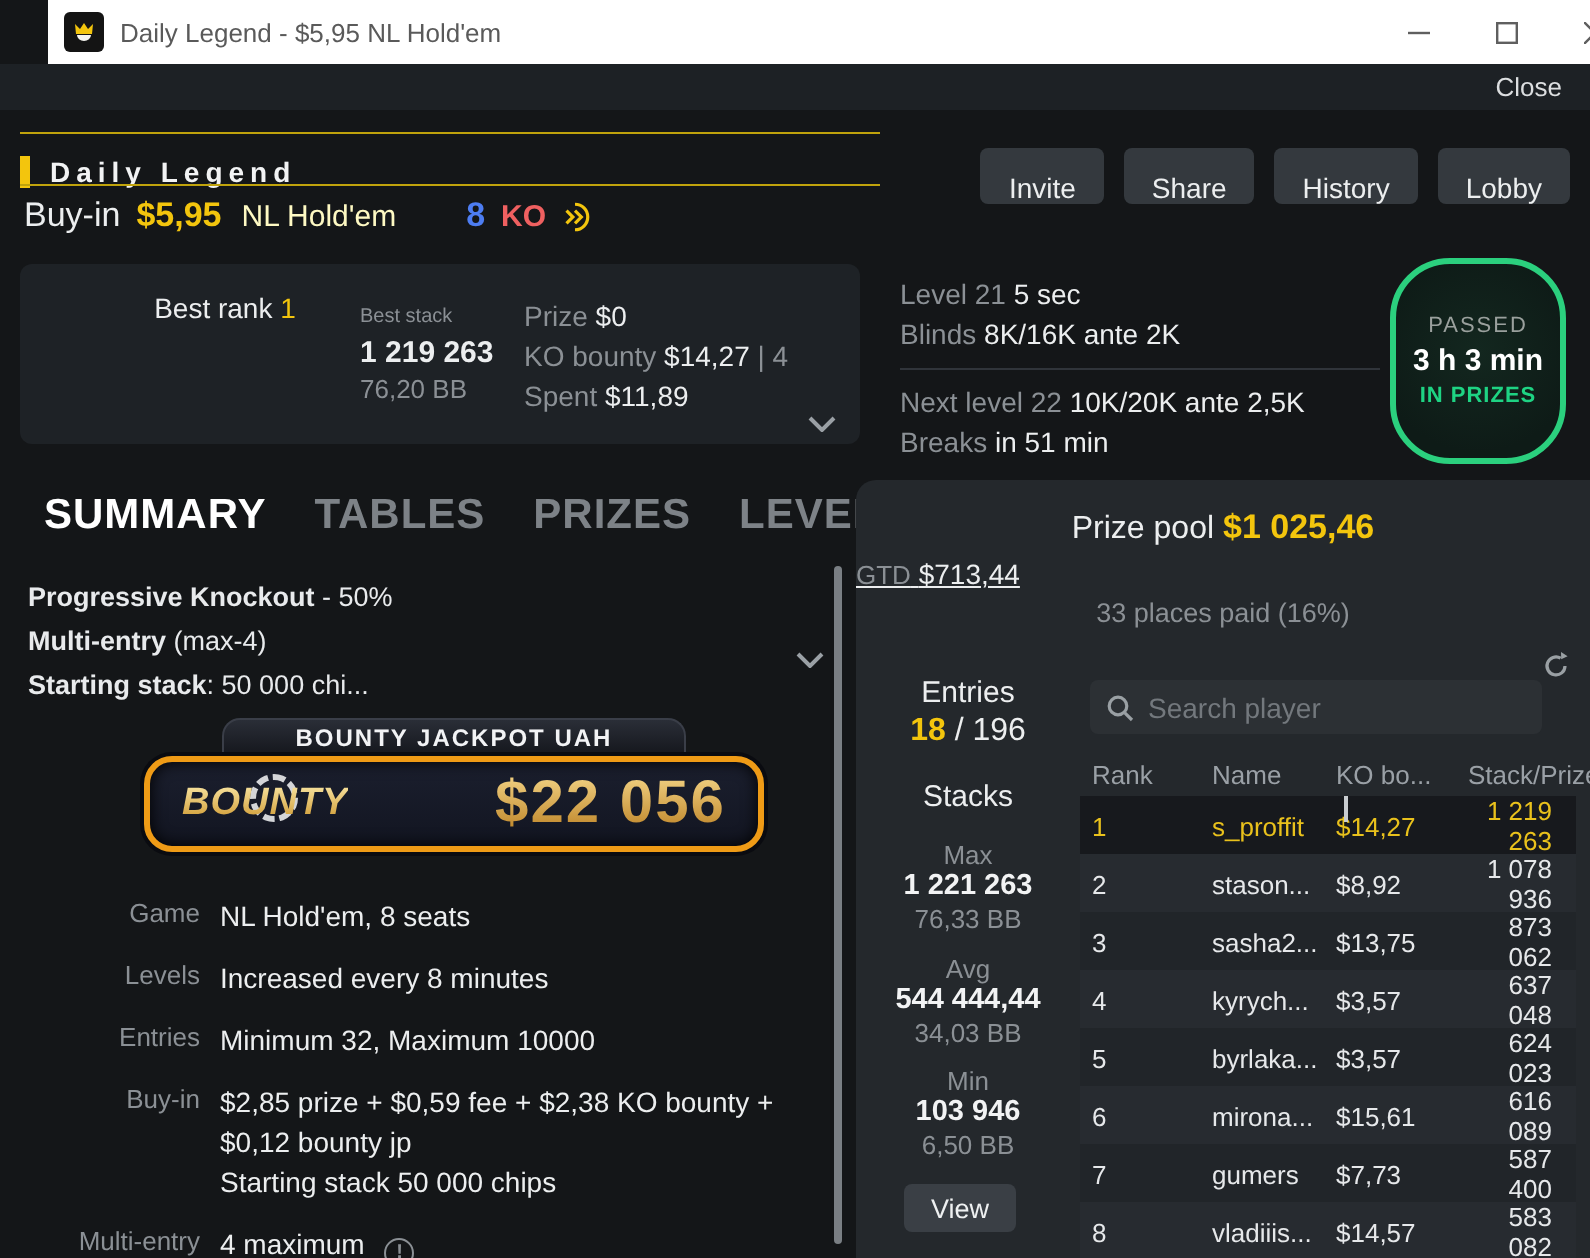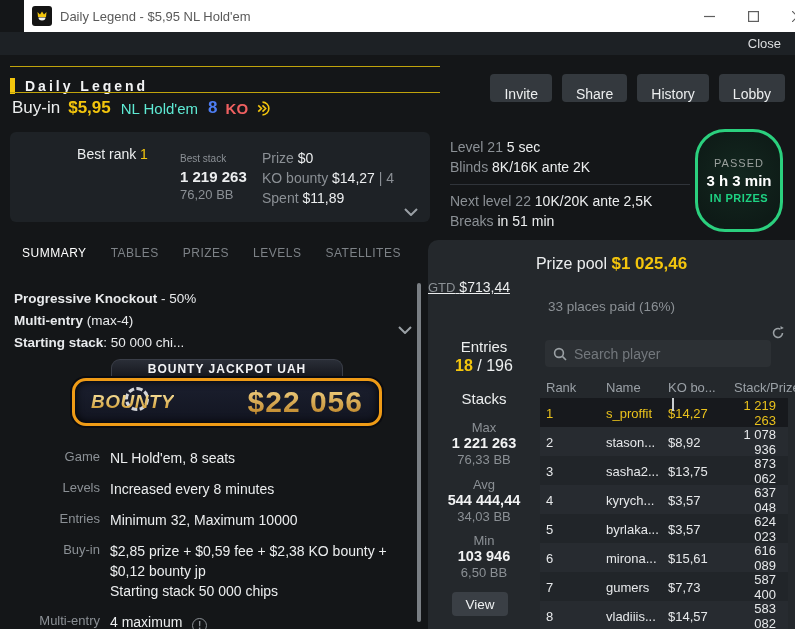--- a/index.html
+++ b/index.html
@@ -24,21 +24,21 @@
 
   
   .hairline { position:absolute; left:10px; width:430px; height:1px; background:#c0a30c; }
   .hl-top { top:66px; } .hl-bottom { top:92px; }
   .lobby-title-row { position:absolute; left:10px; top:78px; display:flex; align-items:center; }
   .title-bar-accent { width:5px; height:16px; background:#f3c50d; margin-right:10px; }
   .lobby-title { font-size:14px; font-weight:bold; letter-spacing:3px; color:#f2f3f4; }
   .buyin-row { position:absolute; left:12px; top:98px; display:flex; align-items:center; font-size:17px; }
   .buyin-label { color:#eceeef; margin-right:8px; }
   .buyin-value { color:#f3c50d; font-weight:bold; margin-right:10px; }
-  .buyin-game { color:#5eead4; font-size:15px; margin-right:10px; }
+  .buyin-game { color:#fef9c3; font-size:15px; margin-right:35px; }
   .buyin-seats { color:#4d7df2; font-weight:bold; margin-right:8px; }
   .buyin-ko { color:#ef6060; font-weight:bold; font-size:15px; margin-right:6px; }
   .hd-buttons { position:absolute; top:74px; right:10px; display:flex; gap:10px; }
   .hd-btn { background:#34393e; border:none; color:#eceeef; font-size:14px; height:28px;
     padding:12px 14px; border-radius:4px; font-family:inherit; }
 
   
   .stats-panel { position:absolute; left:10px; top:132px; width:420px; height:90px;
     background:#1e2226; border-radius:6px; }
   .sp-col1 { position:absolute; left:40px; top:14px; width:125px; text-align:center; }
@@ -61,21 +61,21 @@
   .badge { position:absolute; left:695px; top:129px; width:88px; height:103px;
     border:3px solid #2bd07e; border-radius:30px;
     background:radial-gradient(circle at 50% 45%, #13271f 0%, #0e1b17 75%);
     display:flex; flex-direction:column; align-items:center; justify-content:center; }
   .badge-l1 { color:#9aa09d; font-size:11px; letter-spacing:1px; }
   .badge-l2 { color:#ffffff; font-size:15px; font-weight:bold; margin:3px 0; }
   .badge-l3 { color:#1ed383; font-size:11px; font-weight:bold; letter-spacing:0.5px; }
 
   
   .tabs { position:absolute; left:22px; top:246px; display:flex; gap:24px; }
-  .tab { font-size:12px; font-weight:normal; letter-spacing:0.5px; color:#7d8287; }
+  .tab { font-size:21px; font-weight:bold; letter-spacing:0.5px; color:#7d8287; }
   .tab.active { color:#ffffff; }
 
   
   .summary-lines { position:absolute; left:14px; top:288px; font-size:13.5px; line-height:22px; color:#e8eaec; }
   .summary-lines b { font-weight:bold; }
   .sum-chevron { position:absolute; left:398px; top:326px; }
   .left-scrollbar { position:absolute; left:417px; top:283px; width:4px; height:339px;
     background:#7a7f84; border-radius:2px; }
 
   

